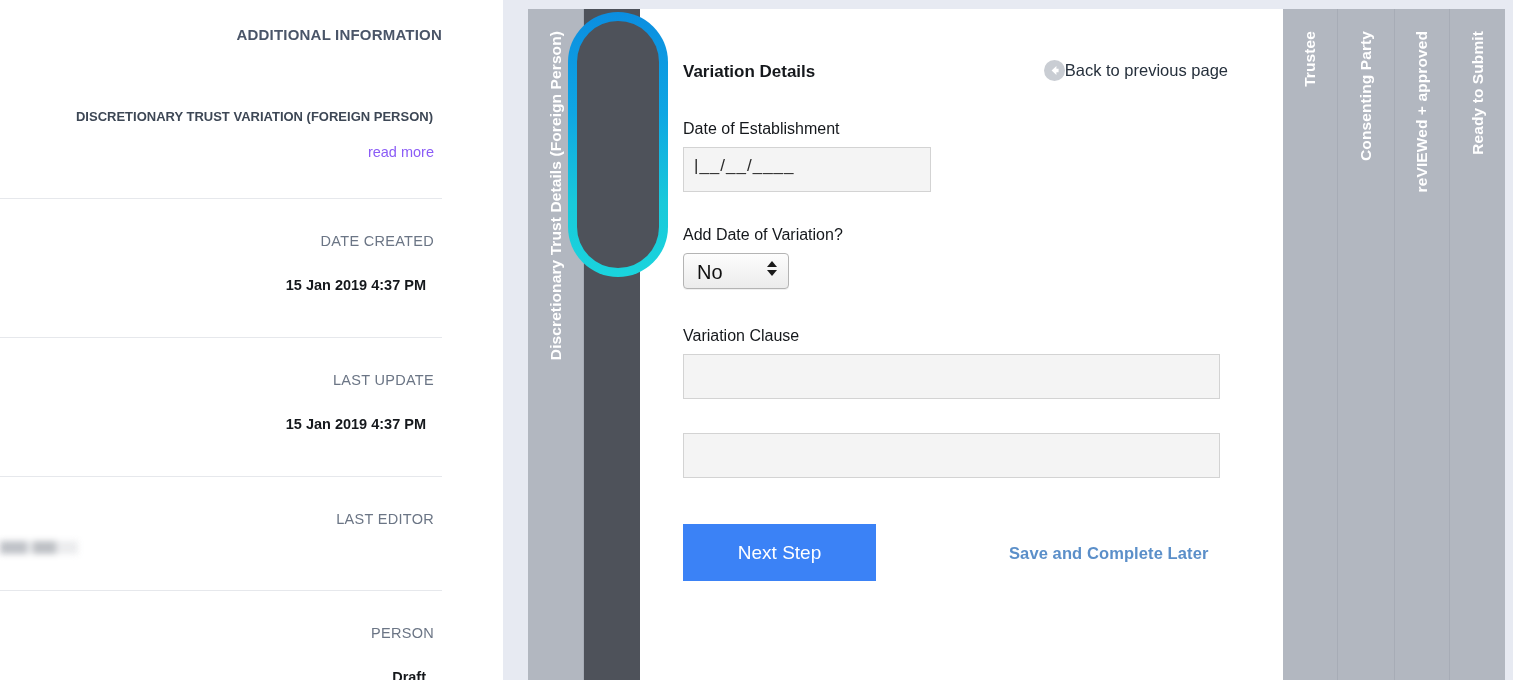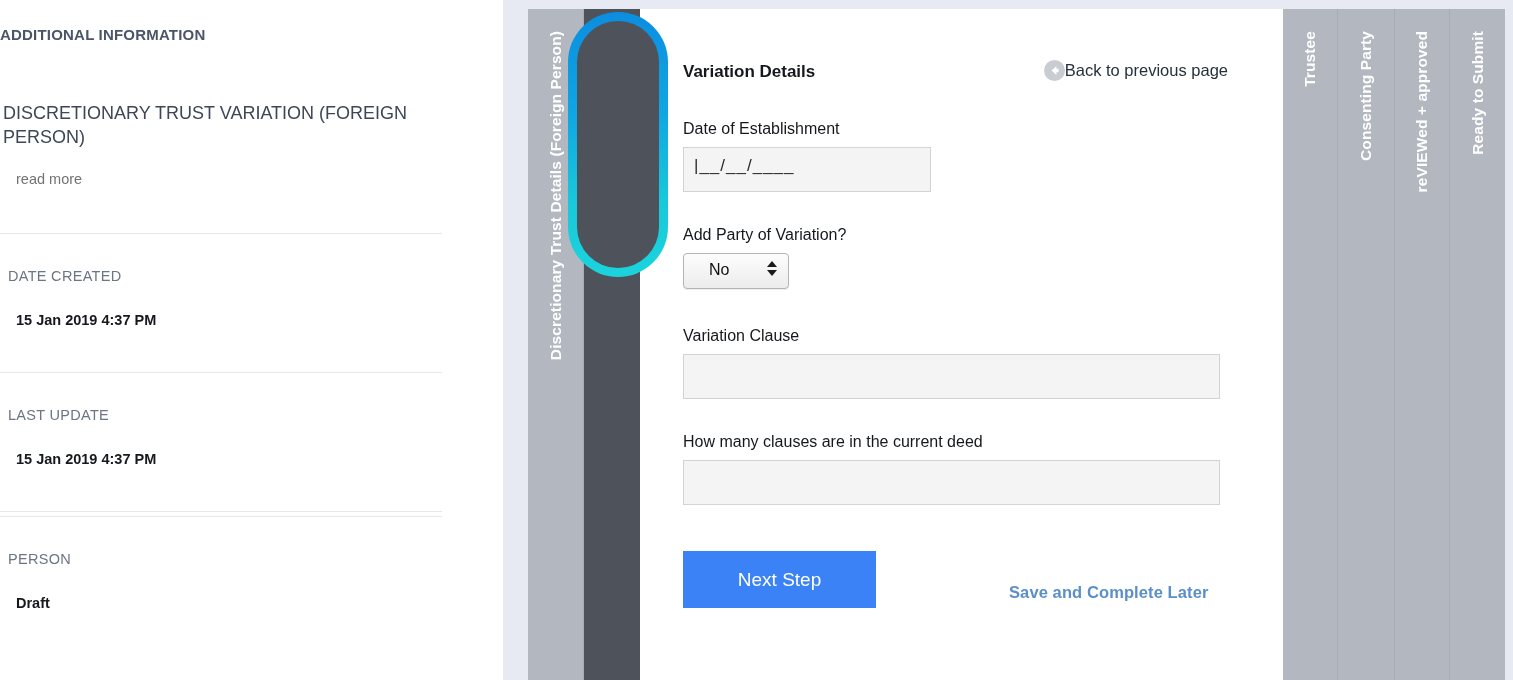--- a/index.html
+++ b/index.html
@@ -18,49 +18,50 @@
 
   
   #sidebar {
     position: absolute;
     left: 0; top: 0;
     width: 470px;
     height: 512px;
     background: #ffffff;
     box-sizing: border-box;
     padding: 0 28px 0 0;
+    text-align: right;
   }
   .side-section-title {
     font-size: 15px;
     font-weight: bold;
     color: #4a5568;
     letter-spacing: .2px;
     margin: 0;
     padding-top: 26px;
   }
   .doc-title {
-    font-size: 18px;
-    font-weight: normal;
+    font-size: 13px;
+    font-weight: bold;
     color: #3d4755;
     line-height: 1.32;
-    margin: 3px;
+    margin: 9px;
     padding-top: 56px;
   }
   .doc-desc {
     font-size: 14.5px;
     color: #4a5568;
     line-height: 1.45;
     margin: 0;
     padding-top: 13px;
   }
   .read-more {
     display: inline-block;
     font-size: 14.5px;
-    color: #737373;
-    margin: 16px;
+    color: #8b5cf6;
+    margin: 8px;
     padding-top: 2px;
     cursor: pointer;
   }
   .divider {
     height: 1px;
     background: #e6e8ec;
     margin: 0;
     border: 0;
   }
   .meta-block { padding-bottom: 2px; }
@@ -248,23 +249,22 @@
     border-radius: 4px;
     box-shadow: 0 1px 0 rgba(0,0,0,.06);
     width: 104px;
     height: 34px;
     cursor: pointer;
   }
   .select-wrap .sel-value {
     position: absolute;
     left: 13px;
     top: 7px;
-    font-size: 16px;
+    font-size: 20px;
     color: #101010;
-    margin-left: 12px;
   }
   .select-wrap .sel-arrows {
     position: absolute;
     right: 12px;
     top: 7px;
     width: 9px;
     height: 20px;
   }
   .select-wrap .sel-arrows i {
     position: absolute;
@@ -304,21 +304,20 @@
   }
   #save-later-link {
     position: absolute;
     left: 326px;
     top: 66px;
     font-size: 16.5px;
     font-weight: bold;
     color: #5b8fc9;
     cursor: pointer;
     letter-spacing: .1px;
-    margin-top: 12px;
   }
 </style>
 </head>
 <body>
 
 <div id="sidebar">
 
   <h2 class="side-section-title">ADDITIONAL INFORMATION</h2>
 
   <h3 class="doc-title">DISCRETIONARY TRUST VARIATION (FOREIGN PERSON)</h3>
@@ -334,20 +333,24 @@
     <p class="meta-value">15 Jan 2019 4:37 PM</p>
   </div>
   <hr class="divider">
 
   <div class="meta-block">
     <p class="meta-label">LAST UPDATE</p>
     <p class="meta-value">15 Jan 2019 4:37 PM</p>
   </div>
   <hr class="divider">
 
+  <div class="meta-block">
+    <p class="meta-label">LAST EDITOR</p>
+    <span class="redacted"></span>
+  </div>
   <hr class="divider" id="divider-4">
 
   <div class="meta-block">
     <p class="meta-label">PERSON</p>
     <p class="meta-value">Draft</p>
   </div>
 
 </div>
 
 <div id="wizard">
@@ -394,37 +397,36 @@
 
       <div class="field">
         <p class="field-label">Date of Establishment</p>
         <span class="date-mask">
           <input class="text-input" id="date-of-establishment" type="text" value="" style="">
           <span class="mask-text">|__/__/____</span>
         </span>
       </div>
 
       <div class="field">
-        <p class="field-label">Add Party of Variation?</p>
+        <p class="field-label">Add Date of Variation?</p>
         <span class="select-wrap">
           <span class="sel-value">No</span>
           <span class="sel-arrows">
             <i class="up"></i>
               <i class="down"></i>
           </span>
         </span>
       </div>
 
       <div class="field">
         <p class="field-label">Variation Clause</p>
         <input class="text-input" id="variation-clause" type="text" placeholder="" style="">
       </div>
 
       <div class="field">
-        <p class="field-label">How many clauses are in the current deed</p>
         <input class="text-input" id="clause-count" type="text" placeholder="" style="">
       </div>
 
       <div id="actions">
         <button id="next-step-button">Next Step</button>
         <span id="save-later-link">Save and Complete Later</span>
       </div>
 
     </div>
   </div>

